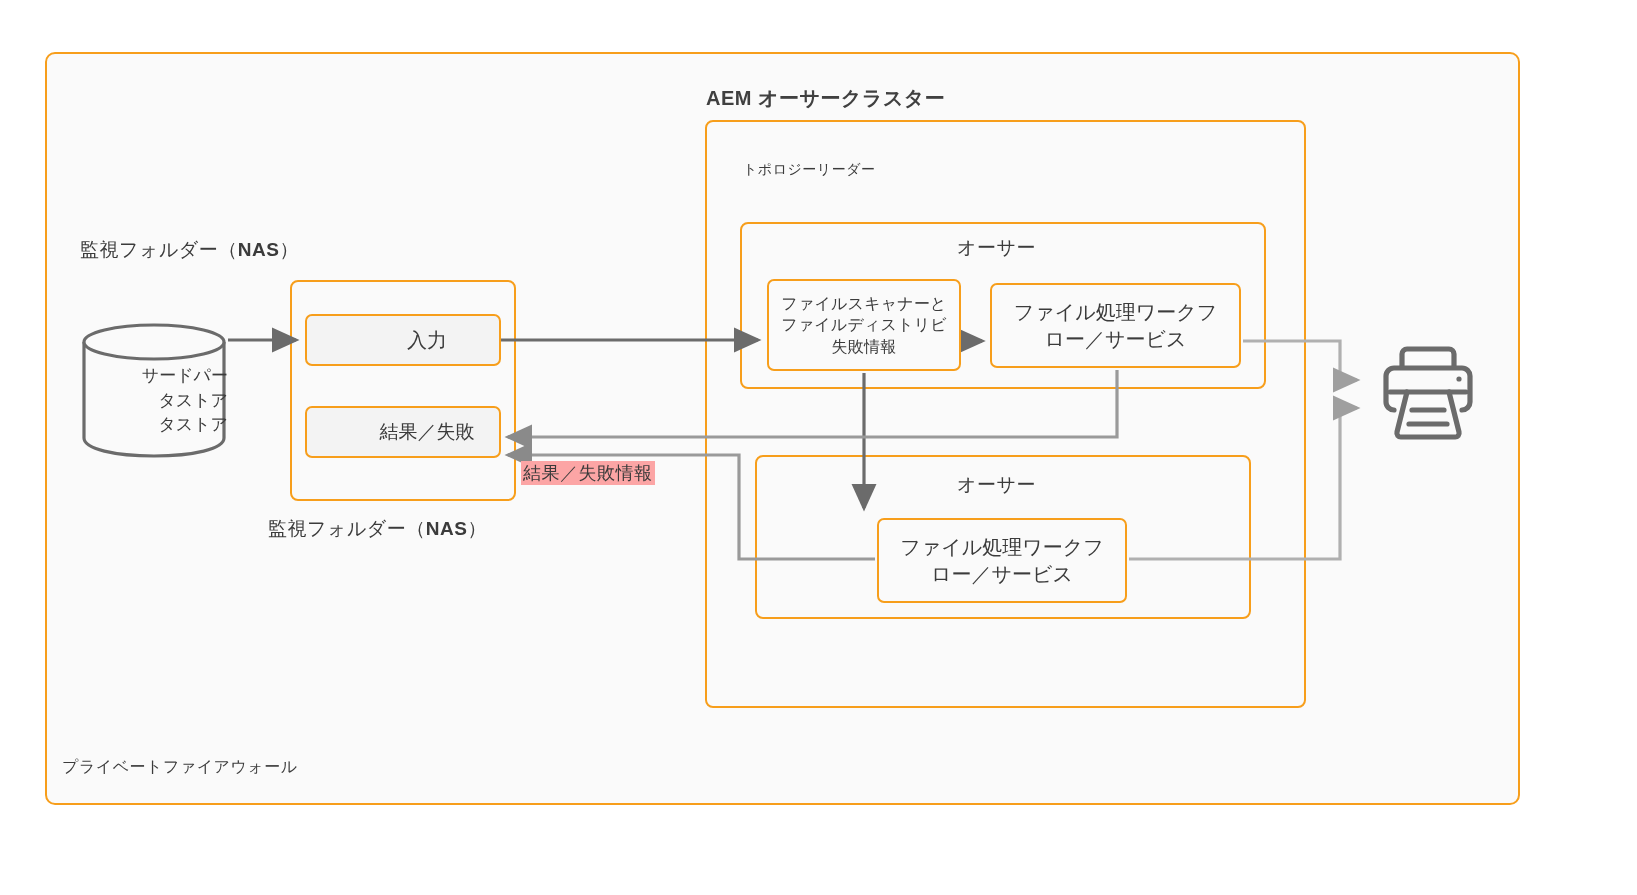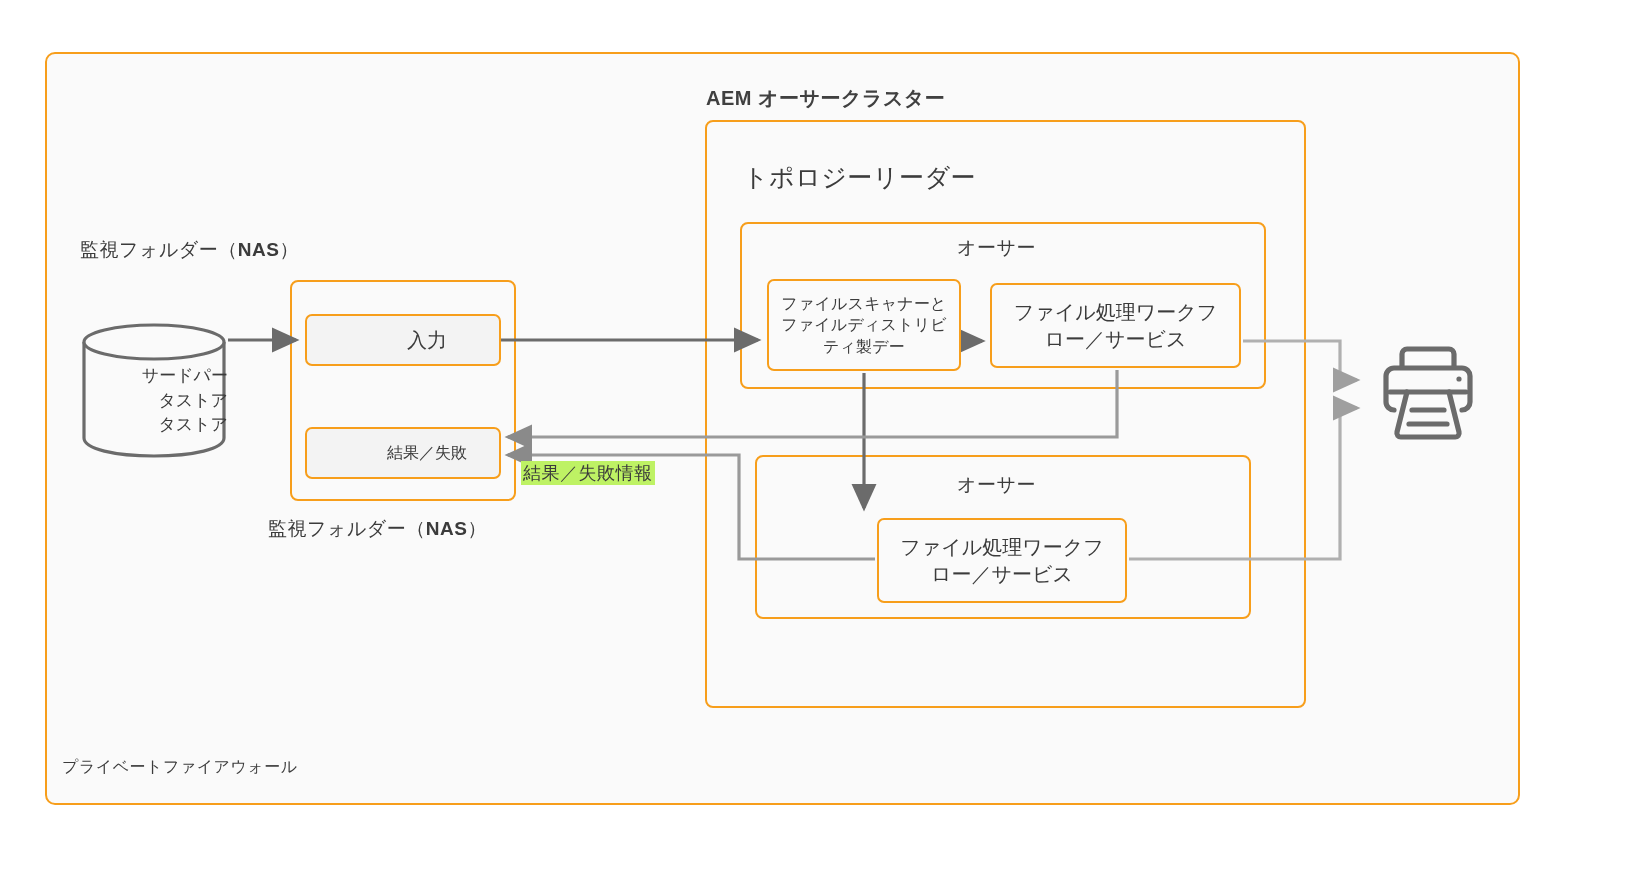--- a/index.html
+++ b/index.html
@@ -86,34 +86,34 @@
     align-items: center;
     justify-content: center;
     text-align: center;
     color: #3b3b3b;
     line-height: 1.32;
   }
   .node.filled { background: #f3f3f3; padding-left: 48px; }
   .node.plain  { background: #fafafa; }
 
   #node-input   { left: 305px; top: 314px; width: 196px; height: 52px; font-size: 20px; }
-  #node-result  { left: 305px; top: 427px; width: 196px; height: 52px; font-size: 16px; text-align: right; }
+  #node-result  { left: 305px; top: 406px; width: 196px; height: 52px; font-size: 19px; text-align: right; }
   #node-scanner { left: 767px; top: 279px; width: 194px; height: 92px; font-size: 16px; letter-spacing: .2px;}
   #node-wf1     { left: 990px; top: 283px; width: 251px; height: 85px; font-size: 20px; }
   #node-wf2     { left: 877px; top: 518px; width: 250px; height: 85px; font-size: 20px; }
 
   
   #title-cluster   { left: 706px; top: 85px;  font-size: 20px; font-weight: bold; color: #404040; }
-  #title-topology  { left: 743px; top: 161px; font-size: 25px; }
+  #title-topology  { left: 743px; top: 161px; font-size: 14px; }
   #title-author-1  { left: 957px; top: 235px; font-size: 19px; }
   #title-author-2  { left: 957px; top: 472px; font-size: 19px; }
   #title-nas-top   { left: 80px;  top: 237px; font-size: 19px; }
   #title-nas-bot   { left: 268px; top: 516px; font-size: 19px; }
   #title-firewall  { left: 62px;  top: 757px; font-size: 16px; }
-  #label-result-info { left: 521px; top: 461px; font-size: 18px; background: #bef264; padding: 0 2px;}
+  #label-result-info { left: 521px; top: 461px; font-size: 18px; background: #fca5a5; padding: 0 2px;}
 
   .bold-seg { font-weight: bold; text-align: right; }
 
   
   .datastore {
     position: absolute;
     left: 80px; top: 322px;
     width: 148px; height: 136px;
   }
   .datastore .ds-text {
@@ -219,21 +219,21 @@
   </div>
 
   <div class="node filled" id="node-result">
     <span>結果／失敗</span>
   </div>
 
   <div class="node plain" id="node-scanner">
     <span>
       <span style="display:block">ファイルスキャナーと</span>
       <span style="display:block">ファイルディストリビ</span>
-      <span style="display:block">ティ製デー</span>
+      <span style="display:block">失敗情報</span>
     </span>
   </div>
 
   <div class="node plain" id="node-wf1">
     <span>
       <span style="display:block">ファイル処理ワークフ</span>
       <span style="display:block">ロー／サービス</span>
     </span>
   </div>
 

